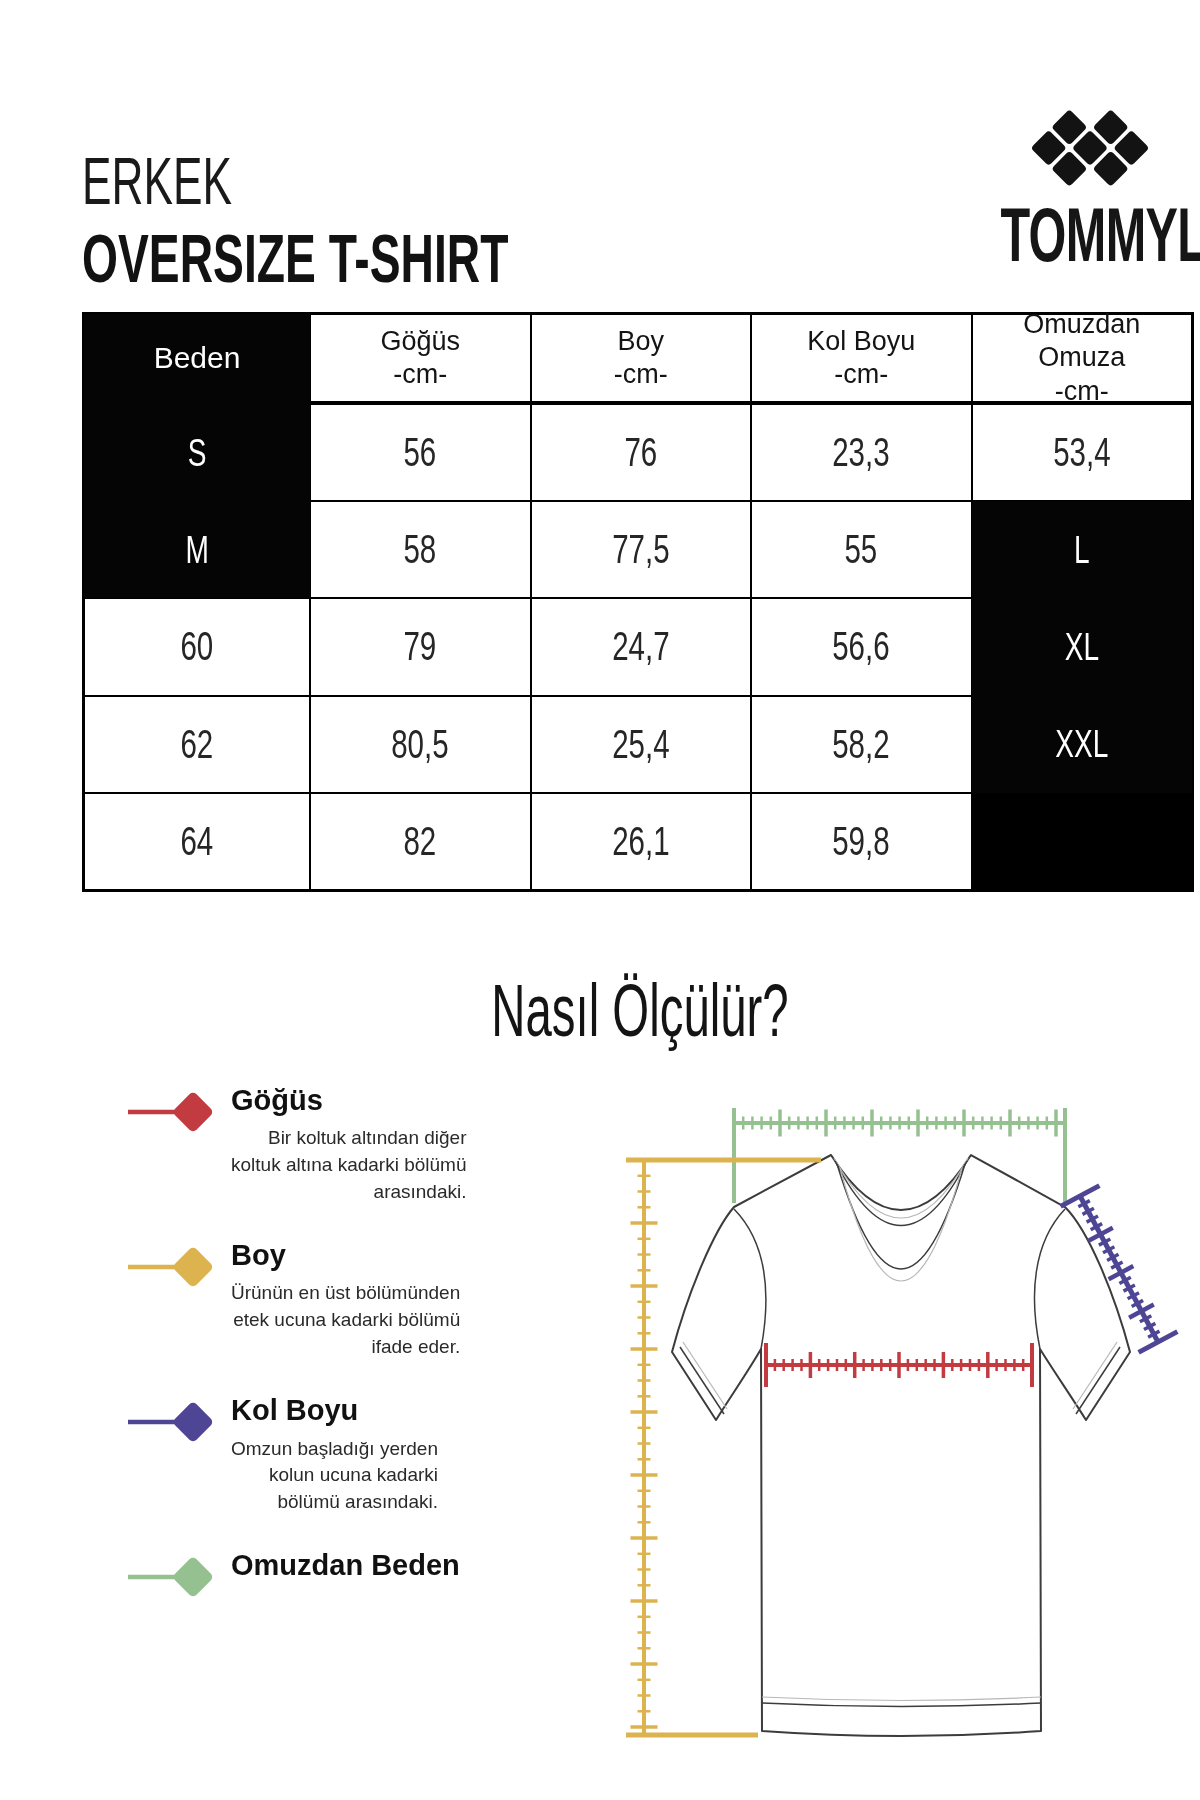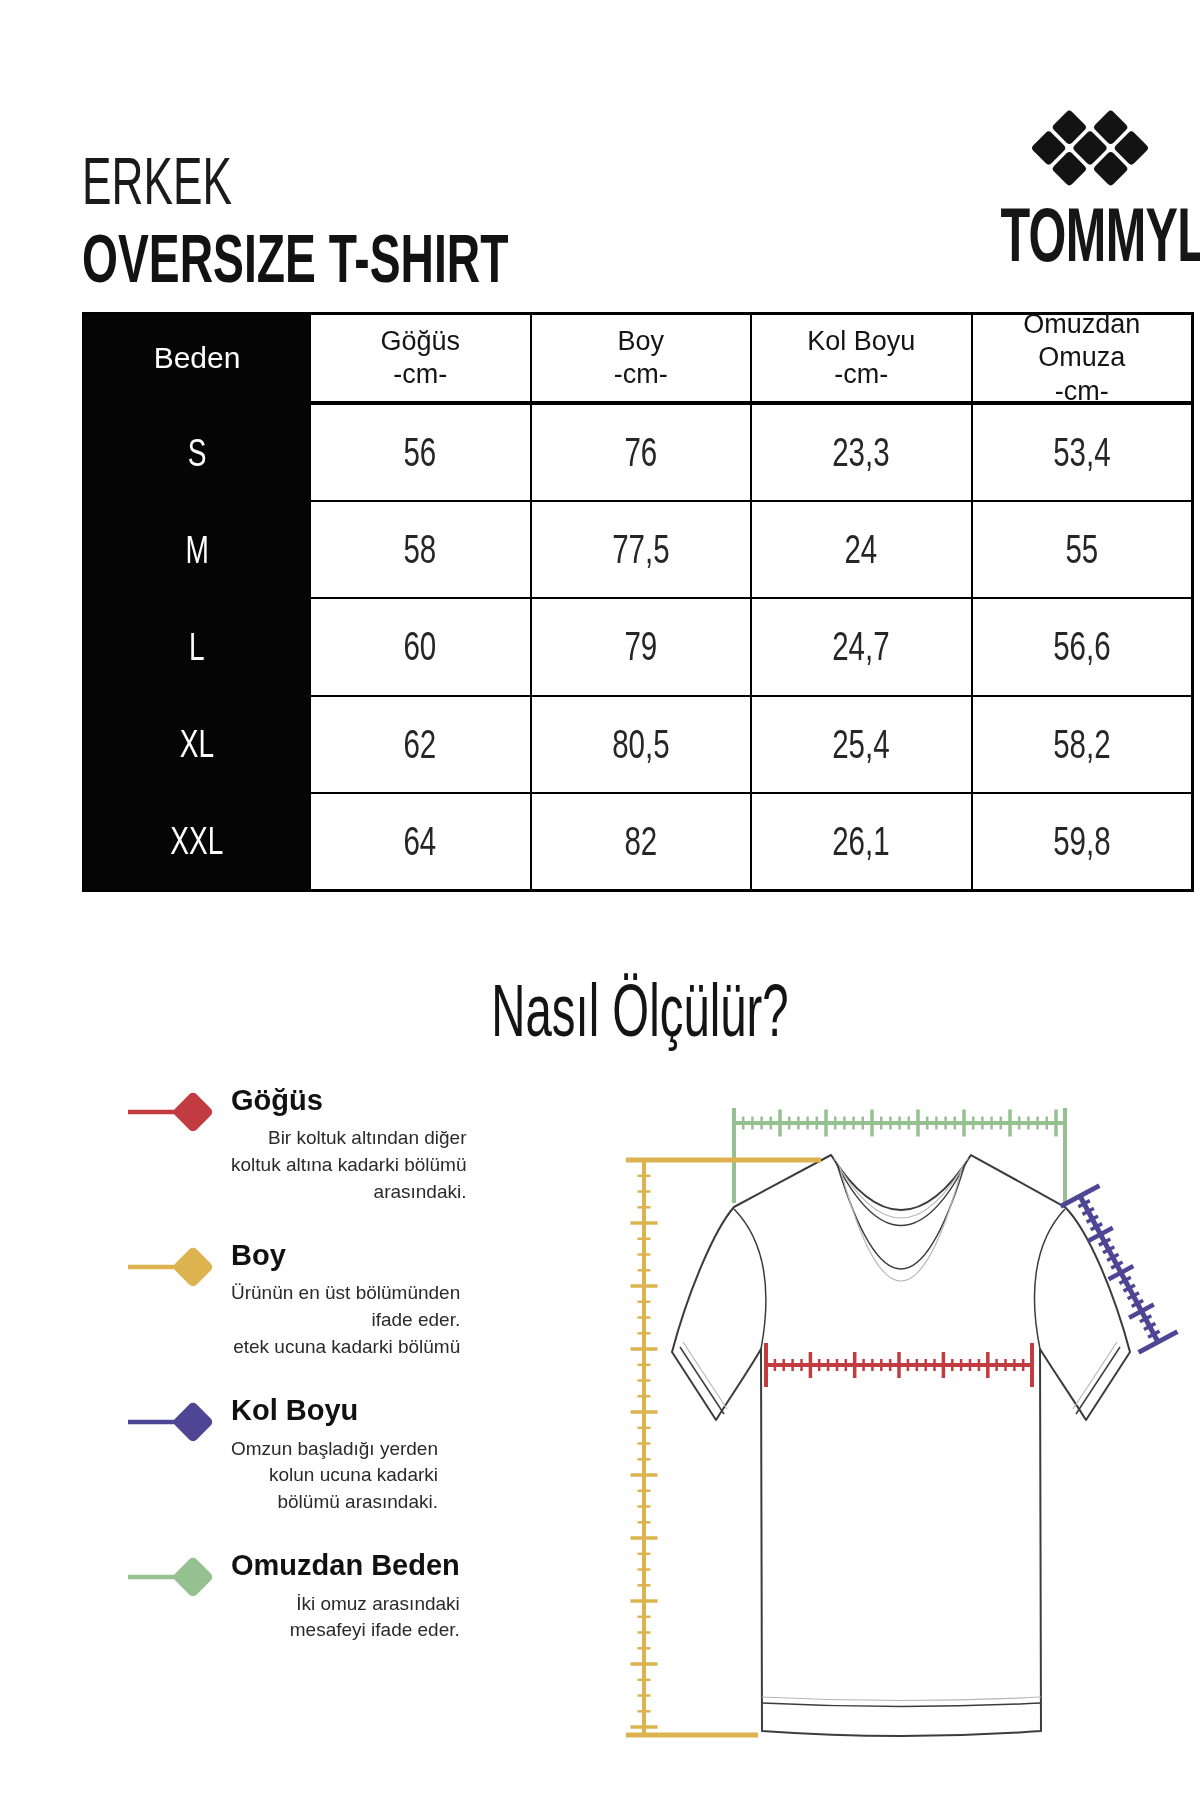--- a/index.html
+++ b/index.html
@@ -112,23 +112,20 @@
       <div class="cell black">
         <span class="cond">M</span>
       </div>
       <div class="cell">
         <span class="cond">58</span>
       </div>
       <div class="cell">
         <span class="cond">77,5</span>
       </div>
       <div class="cell">
-        <span class="cond">24</span>
-      </div>
-      <div class="cell">
         <span class="cond">55</span>
       </div>
       <div class="cell black">
         <span class="cond">L</span>
       </div>
       <div class="cell">
         <span class="cond">60</span>
       </div>
       <div class="cell">
         <span class="cond">79</span>
@@ -190,22 +187,22 @@
       </div>
       <div class="legend-item">
         <svg class="legend-icon" width="95" height="60" viewBox="0 0 95 60">
           <line x1="0" y1="30" x2="62" y2="30" stroke="#DDB34F" stroke-width="4.5"></line>
           <rect x="50" y="15" width="30" height="30" rx="5" fill="#DDB34F" transform="rotate(45 65 30)"></rect>
         </svg>
         <div class="legend-text">
           <div class="legend-title">Boy</div>
           <div class="legend-desc">
             <div>Ürünün en üst bölümünden</div>
+            <div>etek ucuna kadarki bölümü</div>
             <div>ifade eder.</div>
-            <div>etek ucuna kadarki bölümü</div>
           </div>
         </div>
       </div>
       <div class="legend-item">
         <svg class="legend-icon" width="95" height="60" viewBox="0 0 95 60">
           <line x1="0" y1="30" x2="62" y2="30" stroke="#4E4695" stroke-width="4.5"></line>
           <rect x="50" y="15" width="30" height="30" rx="5" fill="#4E4695" transform="rotate(45 65 30)"></rect>
         </svg>
         <div class="legend-text">
           <div class="legend-title">Kol Boyu</div>
@@ -216,24 +213,20 @@
           </div>
         </div>
       </div>
       <div class="legend-item">
         <svg class="legend-icon" width="95" height="60" viewBox="0 0 95 60">
           <line x1="0" y1="30" x2="62" y2="30" stroke="#94C18F" stroke-width="4.5"></line>
           <rect x="50" y="15" width="30" height="30" rx="5" fill="#94C18F" transform="rotate(45 65 30)"></rect>
         </svg>
         <div class="legend-text">
           <div class="legend-title">Omuzdan Beden</div>
-          <div class="legend-desc">
-            <div>İki omuz arasındaki</div>
-            <div>mesafeyi ifade eder.</div>
-          </div>
         </div>
       </div>
     </div>
 
   <svg class="diagram" viewBox="500 1090 680 680">
     <g id="shirt">
       <path class="shirt-main" d="
         M 694,1207 L 791,1155 Q 861,1265 931,1155 L 1025,1207
         C 1048,1230 1074,1292 1090,1352 L 1046,1420
         C 1031,1396 1013,1370 1000,1349

